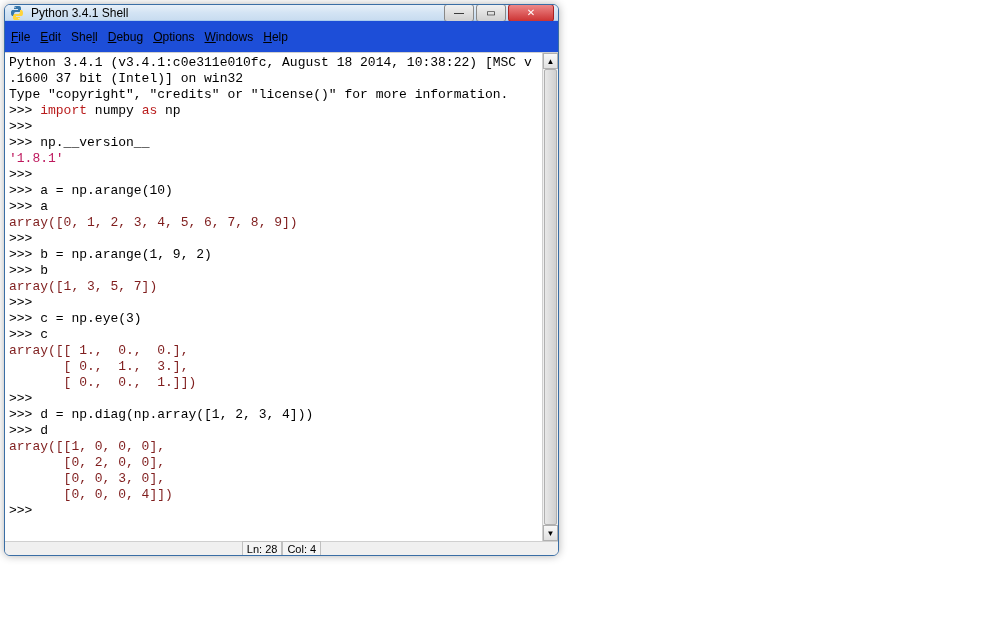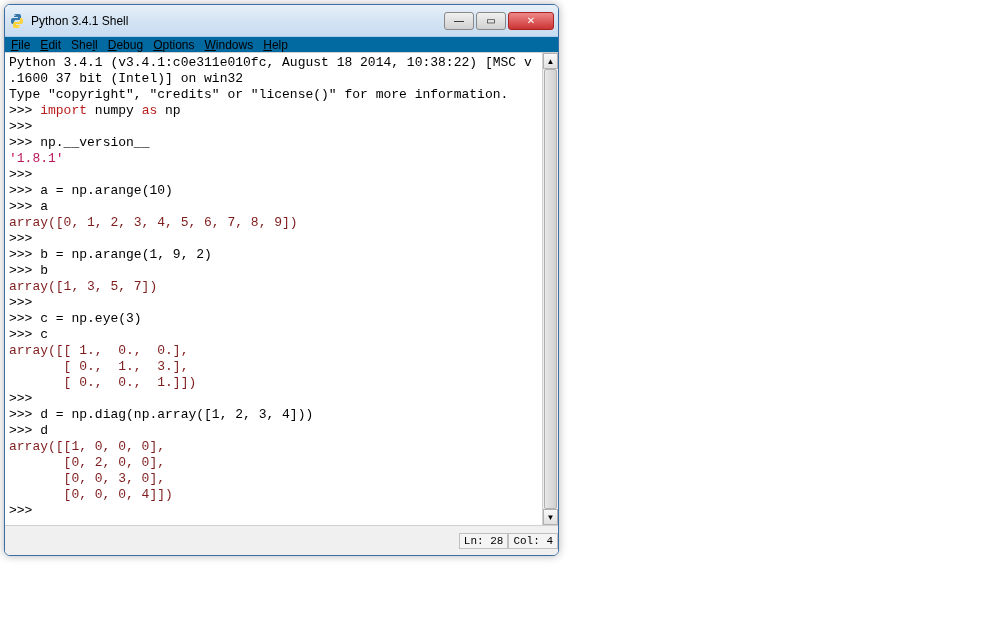--- a/index.html
+++ b/index.html
@@ -18,21 +18,21 @@
       height: 552px;
       border: 1px solid #3a6ea5;
       border-radius: 6px;
       background: #fff;
       box-shadow: 0 0 8px rgba(0,0,0,0.3);
       display: flex;
       flex-direction: column;
       overflow: hidden;
     }
     .titlebar {
-      height: 32px;
+      height: 16px;
       background: linear-gradient(to bottom, #e8f0f8 0%, #d4e4f4 50%, #c8dcf0 100%);
       display: flex;
       align-items: center;
       padding: 0 4px;
       border-bottom: 1px solid #aaccee;
     }
     .titlebar-icon {
       width: 16px; height: 16px;
       margin-right: 6px;
     }
@@ -54,22 +54,22 @@
     }
     .win-btn.min { background: linear-gradient(#f0f0f0,#d0d0d0); }
     .win-btn.max { background: linear-gradient(#f0f0f0,#d0d0d0); }
     .win-btn.close {
       background: linear-gradient(#e88,#c33);
       border-color: #a22;
       color: #fff;
       width: 46px;
     }
     .menubar {
-      height: 16px;
-      background: #0369a1;
+      height: 32px;
+      background: #1d4ed8;
       border-bottom: 1px solid #d0d0d0;
       display: flex;
       align-items: center;
       padding: 0 6px;
       gap: 10px;
       font-size: 12px;
     }
     .menu-item {
       cursor: pointer;
     }
@@ -109,29 +109,28 @@
     .sb-track { flex: 1; background: #f0f0f0; position: relative; }
     .sb-thumb {
       position: absolute;
       left:1px; right:1px;
       top: 0; height: 100%;
       background: linear-gradient(to right,#e8e8e8,#d0d0d0);
       border: 1px solid #b0b0b0;
       border-radius: 2px;
     }
     .statusbar {
-      height: 30px;
+      height: 14px;
       background: #f0f0f0;
       border-top: 1px solid #d0d0d0;
       display: flex;
-      justify-content: flex-end;
+      justify-content: center;
       align-items: center;
       font-size: 11px;
       gap: 0;
-      font-family: Liberation Mono, monospace;
     }
     .status-cell {
       border: 1px solid #c0c0c0;
       padding: 1px 4px;
       background: #f4f4f4;
     }
     
     .kw { color: #b91c1c; }
     .prompt { color: #000; }
     .out-str { color: #be185d; }

